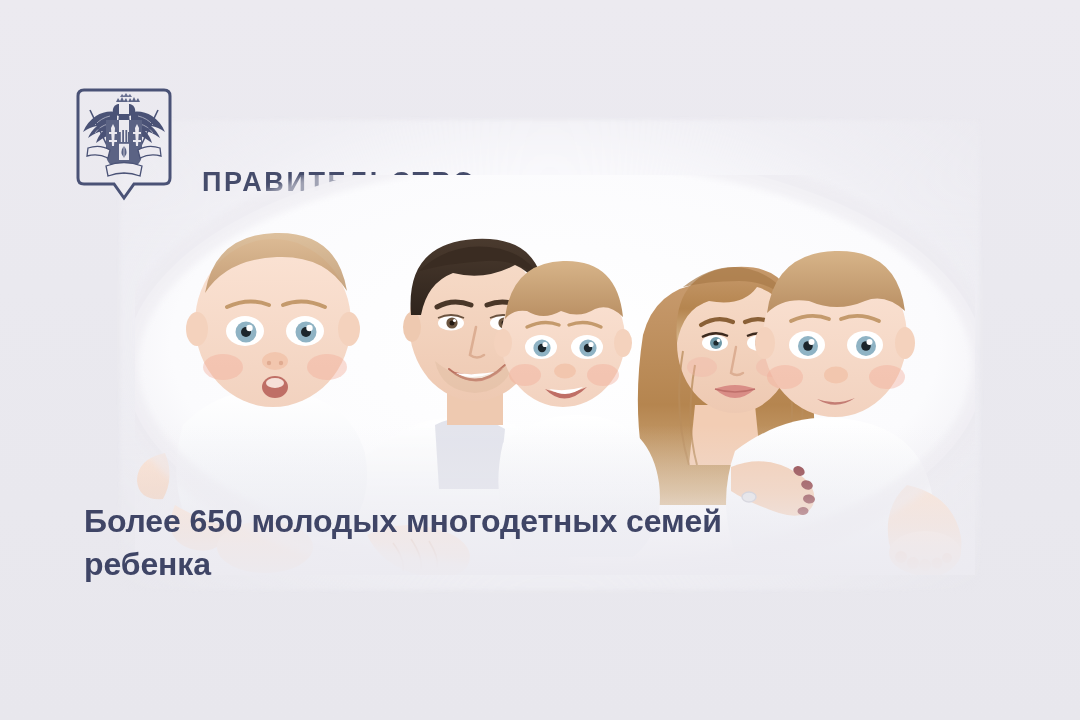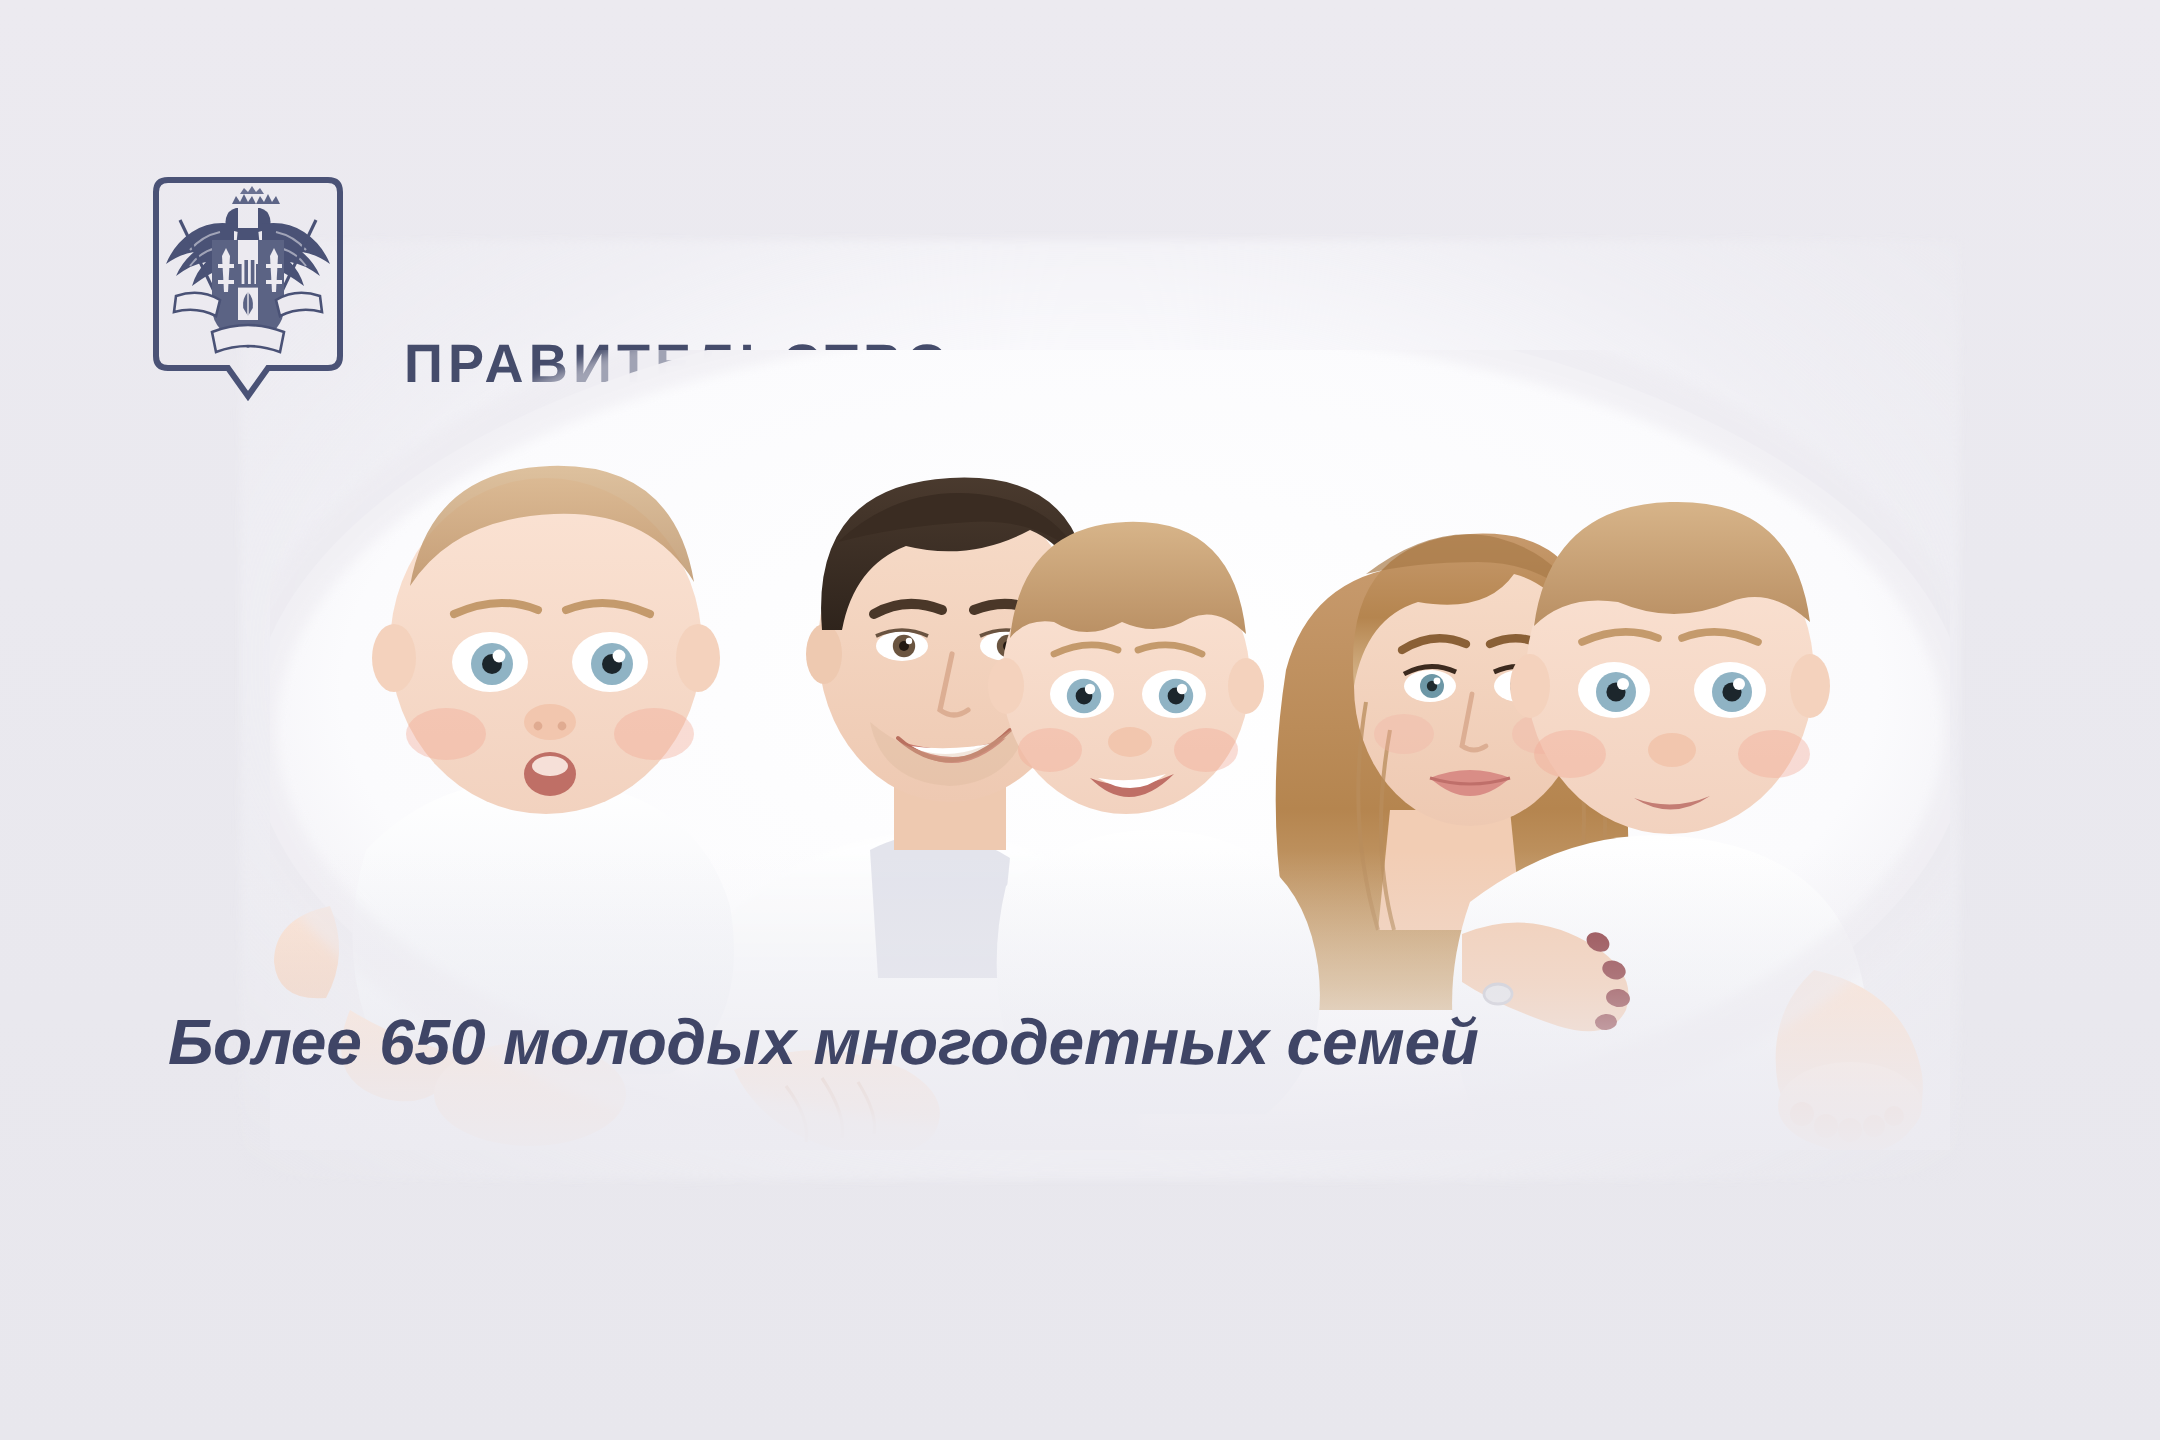--- a/index.html
+++ b/index.html
@@ -93,21 +93,20 @@
   .headline {
     position: absolute;
     left: 84px;
     top: 500px;
     width: 900px;
     color: #3f4566;
     font-size: 32px;
     font-weight: 700;
     line-height: 43px;
     letter-spacing: -0.1px;
-    font-style: italic;
   }
   .headline .hline { display: block; white-space: pre; }
 </style>
 </head>
 <body>
 
 <div id="poster">
 
   <div class="bg-base"></div>
   <div class="bg-glow"></div>
@@ -448,15 +447,16 @@
       </g>
 
       <ellipse cx="420" cy="190" rx="430" ry="215" fill="none" stroke="#eceaf0" stroke-width="26" opacity="0.55" filter="url(#softer)"></ellipse>
     </svg>
 
     <div class="photo-fade-bottom"></div>
   </div>
 
   <div class="headline">
     <span class="hline">Более 650 молодых многодетных семей</span>
+    <span class="hline">ребенка</span>
   </div>
 
 </div>
 
 </body></html>

